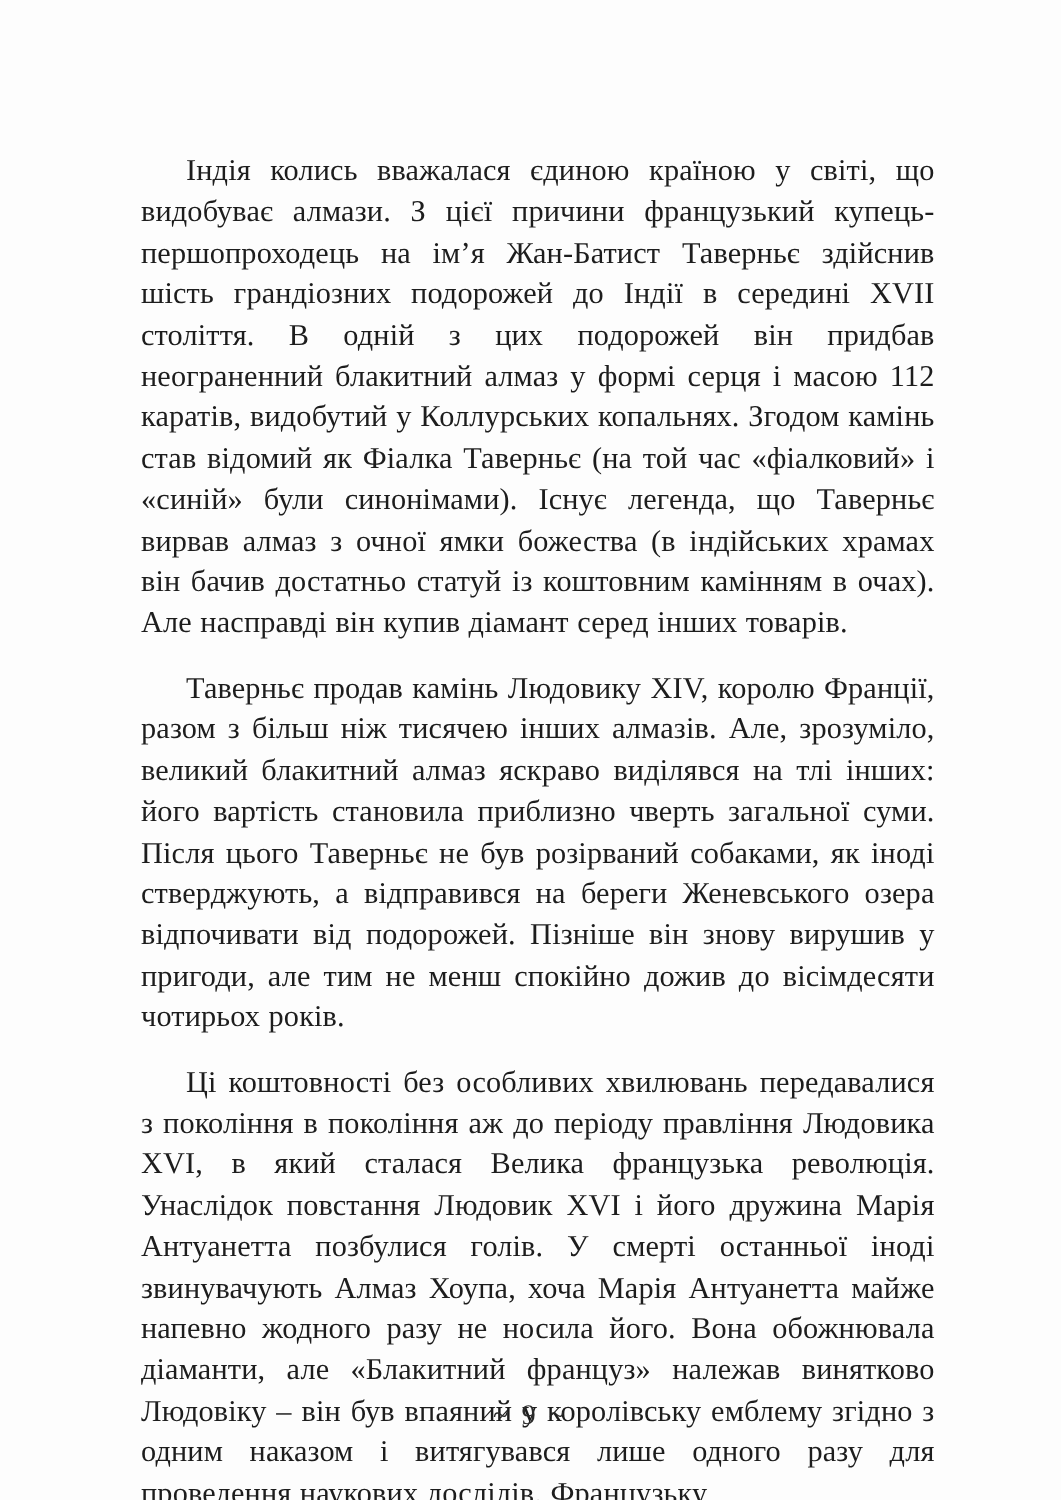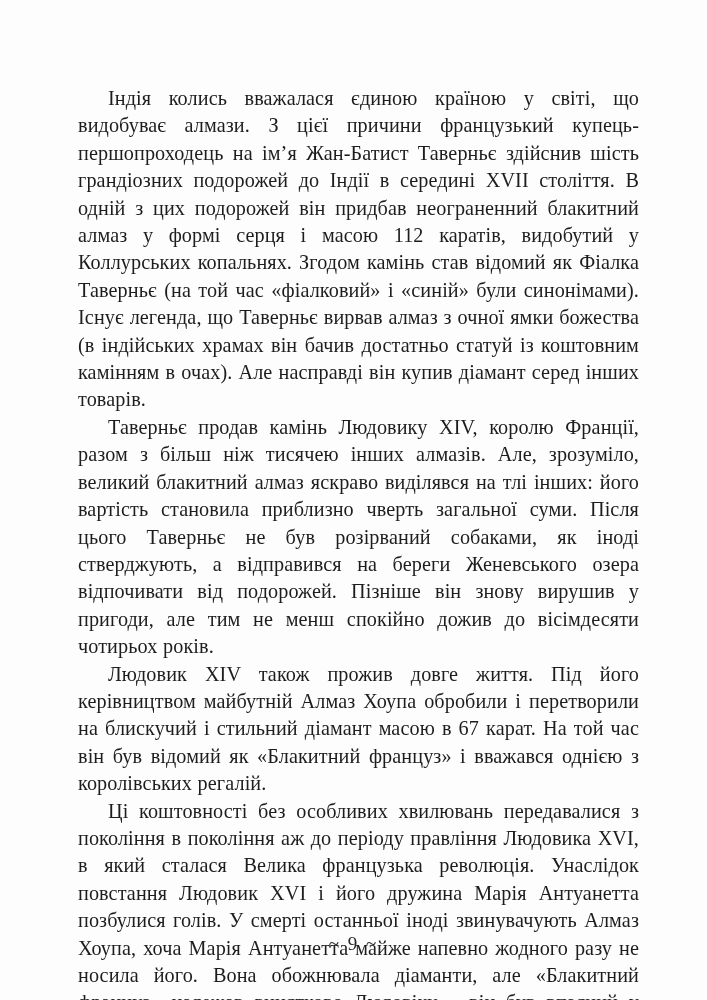--- a/index.html
+++ b/index.html
@@ -19,21 +19,21 @@
     position: absolute;
     top: 0;
     left: 0;
     width: 707px;
     height: 1000px;
     background: #fdfdfd;
     box-sizing: border-box;
     padding: 85px 68px 0 78px;
   }
   .text-block p {
-    margin: 0;
+    margin: 16px;
     text-align: justify;
     text-indent: 30px;
     font-size: 20.2px;
     line-height: 27.4px;
     letter-spacing: 0.1px;
     word-spacing: 0.5px;
   }
   .page-footer {
     position: absolute;
     top: 932px;
@@ -46,17 +46,16 @@
     letter-spacing: 2px;
   }
 </style>
 </head>
 <body>
 
 <div class="page">
   <div class="text-block">
     <p>Індія колись вважалася єдиною країною у світі, що видобуває алмази. З цієї причини французький купець-першопроходець на ім’я Жан-Батист Таверньє здійснив шість грандіозних подорожей до Індії в середині XVII століття. В одній з цих подорожей він придбав неограненний блакитний алмаз у формі серця і масою 112 каратів, видобутий у Коллурських копальнях. Згодом камінь став відомий як Фіалка Таверньє (на той час «фіалковий» і «синій» були синонімами). Існує легенда, що Таверньє вирвав алмаз з очної ямки божества (в індійських храмах він бачив достатньо статуй із коштовним камінням в очах). Але насправді він купив діамант серед інших товарів.</p>
     <p>Таверньє продав камінь Людовику XIV, королю Франції, разом з більш ніж тисячею інших алмазів. Але, зрозуміло, великий блакитний алмаз яскраво виділявся на тлі інших: його вартість становила приблизно чверть загальної суми. Після цього Таверньє не був розірваний собаками, як іноді стверджують, а відправився на береги Женевського озера відпочивати від подорожей. Пізніше він знову вирушив у пригоди, але тим не менш спокійно дожив до вісімдесяти чотирьох років.</p>
-    <p>Людовик XIV також прожив довге життя. Під його керівництвом майбутній Алмаз Хоупа обробили і перетворили на блискучий і стильний діамант масою в 67 карат. На той час він був відомий як «Блакитний француз» і вважався однією з королівських регалій.</p>
     <p>Ці коштовності без особливих хвилювань передавалися з покоління в покоління аж до періоду правління Людовика XVI, в який сталася Велика французька революція. Унаслідок повстання Людовик XVI і його дружина Марія Антуанетта позбулися голів. У смерті останньої іноді звинувачують Алмаз Хоупа, хоча Марія Антуанетта майже напевно жодного разу не носила його. Вона обожнювала діаманти, але «Блакитний француз» належав винятково Людовіку – він був впаяний у королівську емблему згідно з одним наказом і витягувався лише одного разу для проведення наукових дослідів. Французьку</p>
   </div>
   <div class="page-footer">~ 9 ~</div>
 </div>
 
 </body></html>

